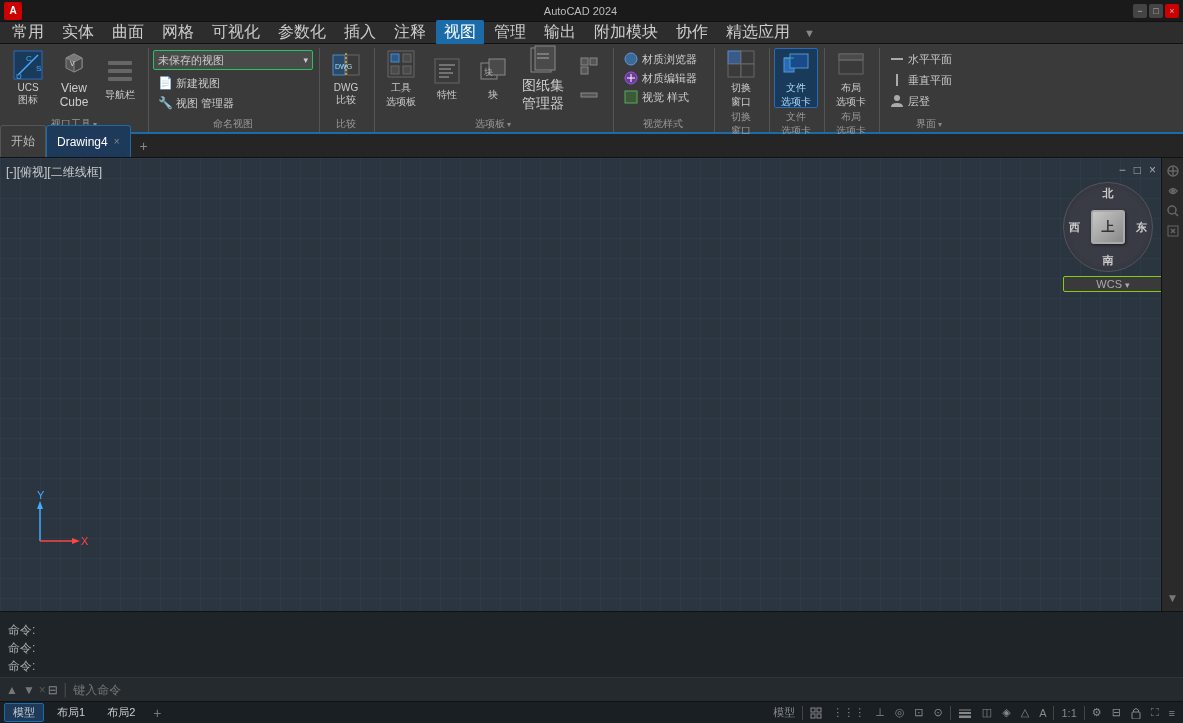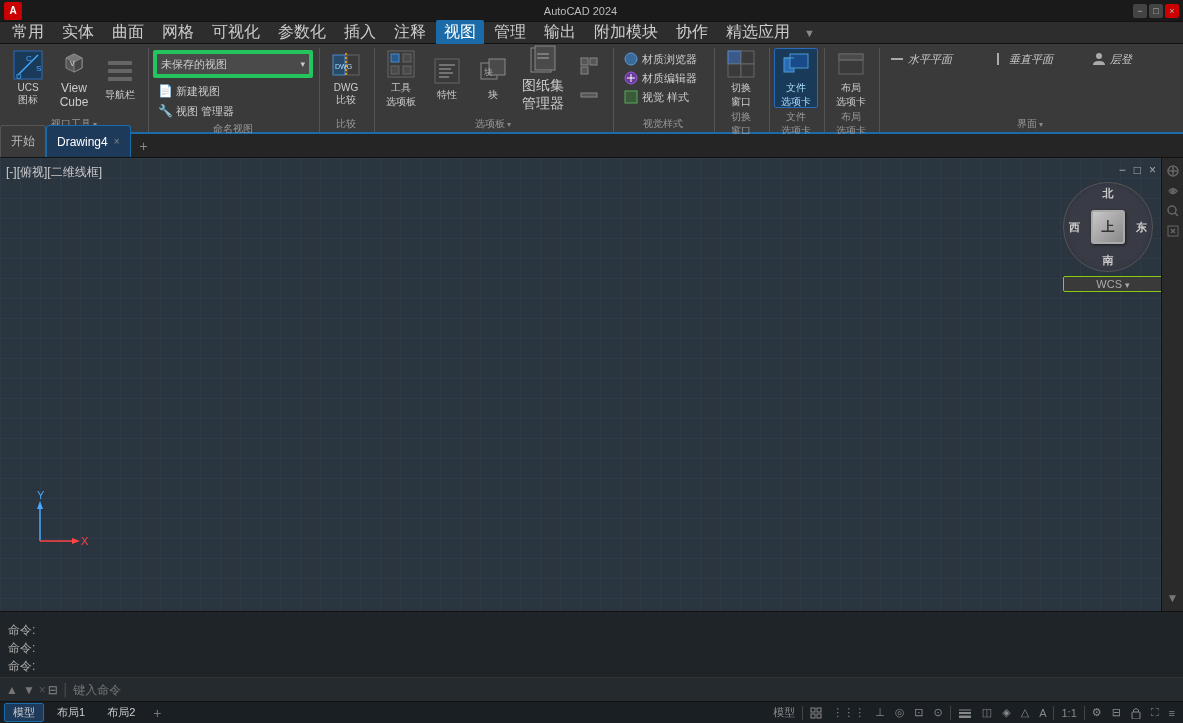--- a/index.html
+++ b/index.html
@@ -134,22 +134,22 @@
       width: 32px; height: 32px;
       display: flex; align-items: center; justify-content: center;
       font-size: 20px;
     }
 
     
     .named-view-row {
       display: flex; align-items: center; gap: 2px; margin-bottom: 2px;
     }
     .named-view-dropdown {
-      width: 160px; height: 28px;
-      background: #4a4a4a; border: 4px solid #22c55e;
+      width: 160px; height: 20px;
+      background: #4a4a4a; border: 1px solid #22c55e;
       color: #ccc; font-size: 11px;
       display: flex; align-items: center; padding: 0 4px;
       cursor: pointer; border-radius: 2px;
       justify-content: space-between;
     }
     .small-ribbon-btn {
       height: 18px; padding: 1px 4px;
       display: flex; align-items: center; gap: 3px;
       cursor: pointer; color: #ccc; font-size: 11px;
       border: 1px solid transparent; border-radius: 2px; min-width: 90px;
@@ -617,21 +617,21 @@
             </div>
             <span style="font-size:10px;color:#ccc;text-align:center;">布局<br>选项卡</span>
           </div>
         </div>
         <div class="ribbon-group-label">
           <span>布局<br>选项卡</span>
         </div>
       </div>
 
       <div class="ribbon-group" style="border-right:none;">
-        <div class="ribbon-group-content" style="flex-direction:row;gap:11px;padding-top:2px;font-style:italic;">
+        <div class="ribbon-group-content" style="flex-direction:column;gap:3px;padding-top:2px;">
           <div class="small-ribbon-btn">
             <svg width="16" height="16" viewBox="0 0 16 16">
                 <line x1="2" y1="8" x2="14" y2="8" stroke="#aaa" stroke-width="2"></line>
               </svg>
             <span>水平平面</span>
           </div>
           <div class="small-ribbon-btn">
             <svg width="16" height="16" viewBox="0 0 16 16">
                 <line x1="8" y1="2" x2="8" y2="14" stroke="#aaa" stroke-width="2"></line>
               </svg>

